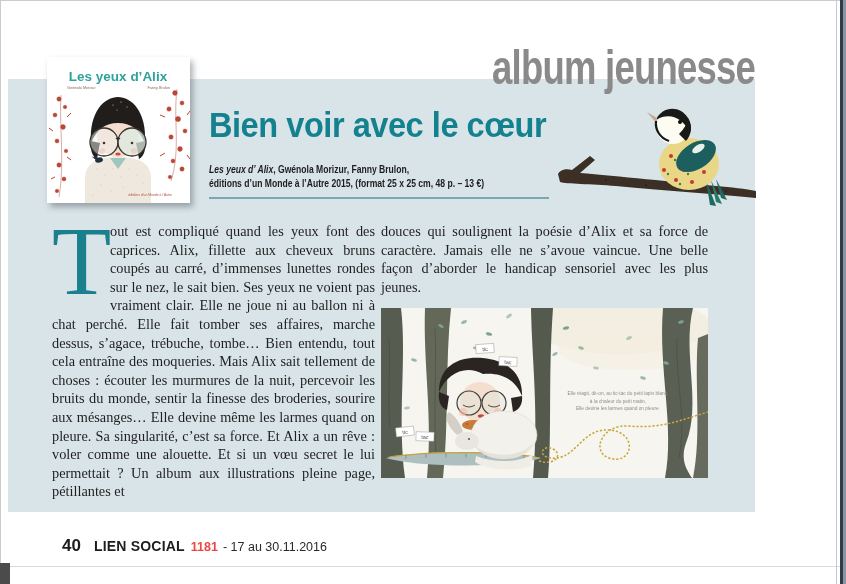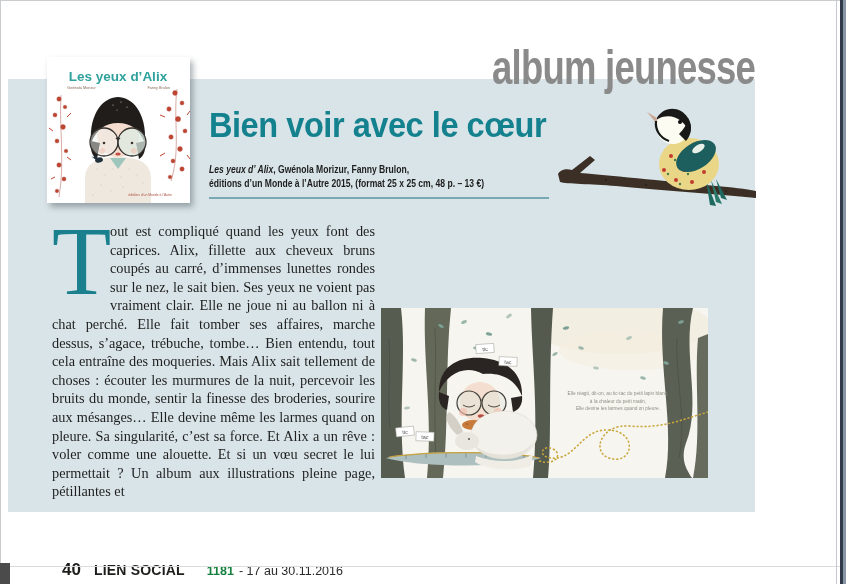--- a/index.html
+++ b/index.html
@@ -46,25 +46,25 @@
   .signature{text-align:right;font-family:"Liberation Sans",sans-serif;font-weight:bold;
     font-size:13px;margin-top:9px;color:#161616;}
 
   
   .interior-illo{position:absolute;left:381px;top:308px;width:327px;height:170px;}
 
   
   .bird-vignette{position:absolute;left:556px;top:96px;width:200px;height:112px;}
 
   
-  .footer{position:absolute;left:62px;top:560px;display:flex;align-items:baseline;
+  .footer{position:absolute;left:62px;top:536px;display:flex;align-items:baseline;
     white-space:nowrap;color:#1d1d1b;}
   .footer .pageno{font-size:17px;font-weight:bold;}
   .footer .mag{font-size:14px;font-weight:bold;margin-left:13px;letter-spacing:0.2px;}
-  .footer .issue{font-size:12.5px;font-weight:600;color:#15803d;margin-left:22px;}
+  .footer .issue{font-size:12.5px;font-weight:600;color:#ef4444;margin-left:6px;}
   .footer .dates{font-size:12.5px;margin-left:5px;color:#2a2a2a;}
 
   svg text{font-family:"Liberation Sans",sans-serif;}
 </style>
 </head>
 <body>
 
 <div class="page">
 
   <div class="panel"></div>
@@ -202,20 +202,24 @@
       <path d="M100,24 C106,10 124,9 132,22 C135,27 136,32 134,37 C128,24 115,15 100,24 Z" fill="#191917"></path>
       <path d="M132,22 C136,29 136,39 130,45 L123,38 C128,33 131,28 132,22 Z" fill="#191917"></path>
       <circle cx="124" cy="26" r="2" fill="#0d0d0d"></circle>
       <path d="M101,22 L91,16 L101,28 Z" fill="#c9a893"></path>
       <path d="M100,25 C99,34 104,42 113,45" stroke="#141a18" stroke-width="2.2" fill="none"></path>
     </g>
   </svg>
 
   <div class="col col1">
     <span class="dropcap">T</span><span>out est compliqué quand les yeux font des caprices. Alix, fillette aux cheveux bruns coupés au carré, d’immenses lunettes rondes sur le nez, le sait bien. Ses yeux ne voient pas vraiment clair. Elle ne joue ni au ballon ni à chat perché. Elle fait tomber ses affaires, marche dessus, s’agace, trébuche, tombe… Bien entendu, tout cela entraîne des moqueries. Mais Alix sait tellement de choses : écouter les murmures de la nuit, percevoir les bruits du monde, sentir la finesse des broderies, sourire aux mésanges… Elle devine même les larmes quand on pleure. Sa singularité, c’est sa force. Et Alix a un rêve : voler comme une alouette. Et si un vœu secret le lui permettait ? Un album aux illustrations pleine page, pétillantes et</span>
+  </div>
+  <div class="col col2">
+    <span>douces qui soulignent la poésie d’Alix et sa force de caractère. Jamais elle ne s’avoue vaincue. Une belle façon d’aborder le handicap sensoriel avec les plus jeunes.</span>
+    <div class="signature">K. R.-F.</div>
   </div>
 
   <svg class="interior-illo" viewBox="0 0 327 170">
     <rect x="0" y="0" width="327" height="170" fill="#f6f5ef"></rect>
     <ellipse cx="240" cy="18" rx="90" ry="28" fill="#efe8d6" opacity="0.55"></ellipse>
     <ellipse cx="250" cy="42" rx="72" ry="20" fill="#f3eede" opacity="0.5"></ellipse>
 
     <g>
       <path d="M0,0 L20,0 C26,50 16,110 24,170 L0,170 Z" fill="#575c51"></path>
       <path d="M44,0 L70,0 C64,55 68,115 62,170 L46,170 C52,110 42,55 44,0 Z" fill="#636858"></path>

